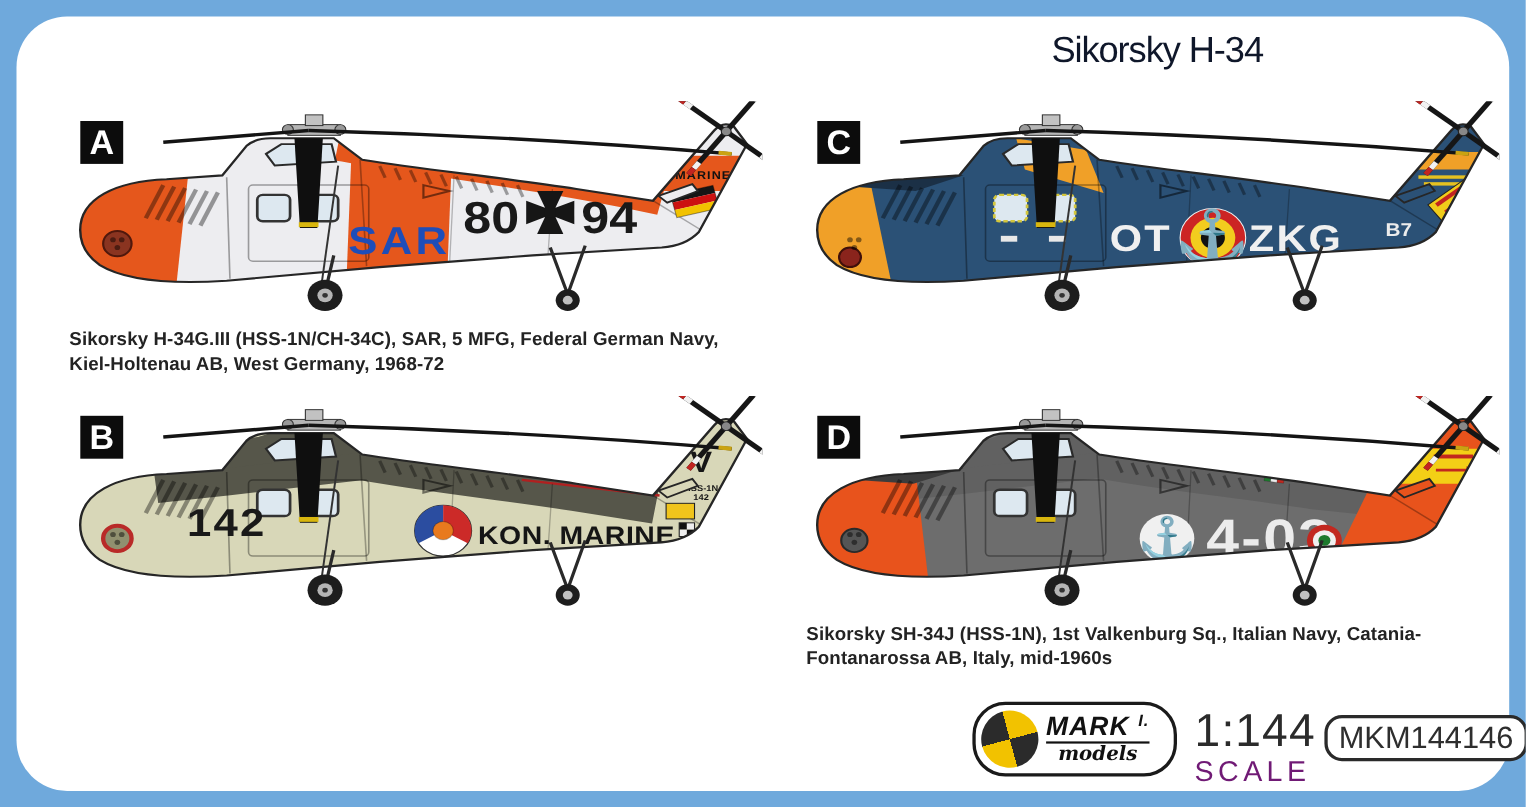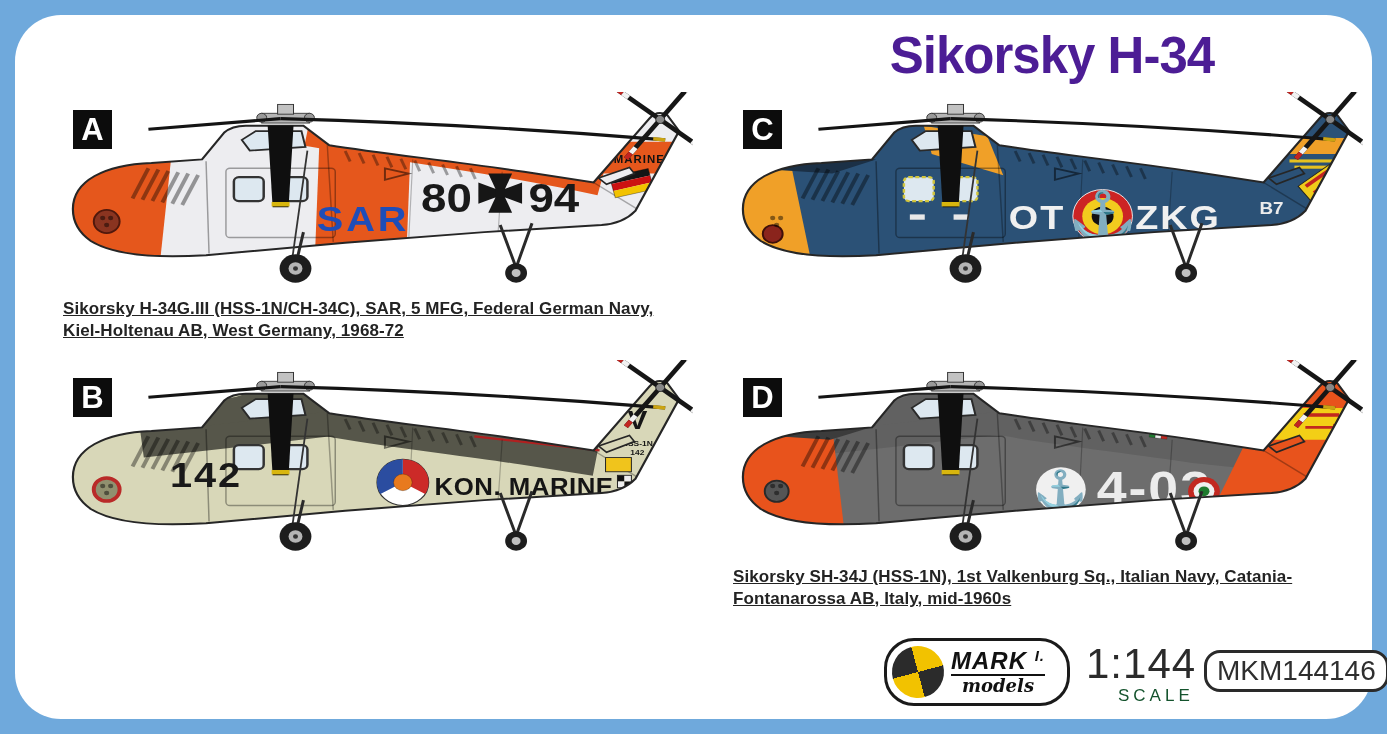--- a/index.html
+++ b/index.html
@@ -7,35 +7,35 @@
     width:1387px;height:734px;position:relative;overflow:hidden;
     background:#6fa9dc;
     font-family:"Liberation Sans", sans-serif;
   }
   .panel{
     position:absolute;left:15px;top:15px;width:1357px;height:704px;
     background:#ffffff;border-radius:46px;
   }
   .page-title{
     position:absolute;left:862px;top:26px;width:380px;text-align:center;
-    font-size:51px;font-weight:bold;color:#4c1d95;letter-spacing:-1px;
+    font-size:33px;font-weight:normal;color:#0f172a;letter-spacing:-1px;
   }
   .variant{position:absolute;width:640px;}
   #variant-A{left:57px;top:92px;}
   #variant-C{left:727px;top:92px;}
   #variant-B{left:57px;top:360px;}
   #variant-D{left:727px;top:360px;}
   .variant svg{display:block;width:636px;height:204px;}
   .badge{
     position:absolute;left:16px;top:18px;width:39px;height:39px;background:#0c0c0c;
     color:#fff;font-size:31px;font-weight:bold;display:flex;align-items:center;justify-content:center;
   }
   .caption{
     margin:2px 0 0 6px;width:596px;font-size:17px;font-weight:bold;color:#232323;
-    line-height:1.27;letter-spacing:0.1px;text-decoration:underline;
+    line-height:1.27;letter-spacing:0.1px;
   }
   
   .logo-box{
     position:absolute;left:884px;top:638px;width:180px;height:62px;
     border:3px solid #1a1a1a;border-radius:30px;display:flex;align-items:center;background:#fff;
   }
   .logo-circle{
     width:52px;height:52px;border-radius:50%;margin-left:5px;flex:0 0 auto;
     background:conic-gradient(#f2c200 0 90deg,#2b2b2b 90deg 180deg,#f2c200 180deg 270deg,#2b2b2b 270deg 360deg);
     transform:rotate(-15deg);
@@ -45,21 +45,21 @@
     font-style:italic;font-weight:600;font-size:24px;color:#111;
     border-bottom:2px solid #111;letter-spacing:1px;padding-bottom:1px;white-space:nowrap;
   }
   .logo-mark .roman{font-size:15px;vertical-align:top;}
   .logo-models{
     font-family:"DejaVu Serif", serif;font-style:italic;font-weight:bold;
     font-size:18px;color:#111;margin-top:1px;
   }
   .scale-box{position:absolute;left:1086px;top:640px;color:#2b2b2b;}
   .scale-value{font-size:42px;letter-spacing:1px;}
-  .scale-label{font-size:17px;letter-spacing:4px;color:#14532d;margin-top:-2px;margin-left:32px;}
+  .scale-label{font-size:26px;letter-spacing:4px;color:#701a75;margin-top:-2px;}
   .code-pill{
     position:absolute;left:1204px;top:650px;border:3px solid #2a2a2a;border-radius:16px;
     padding:2px 10px;font-size:28px;color:#2e2e2e;background:#fff;
   }
 </style>
 </head>
 <body>
 
 <div class="panel"></div>
 

